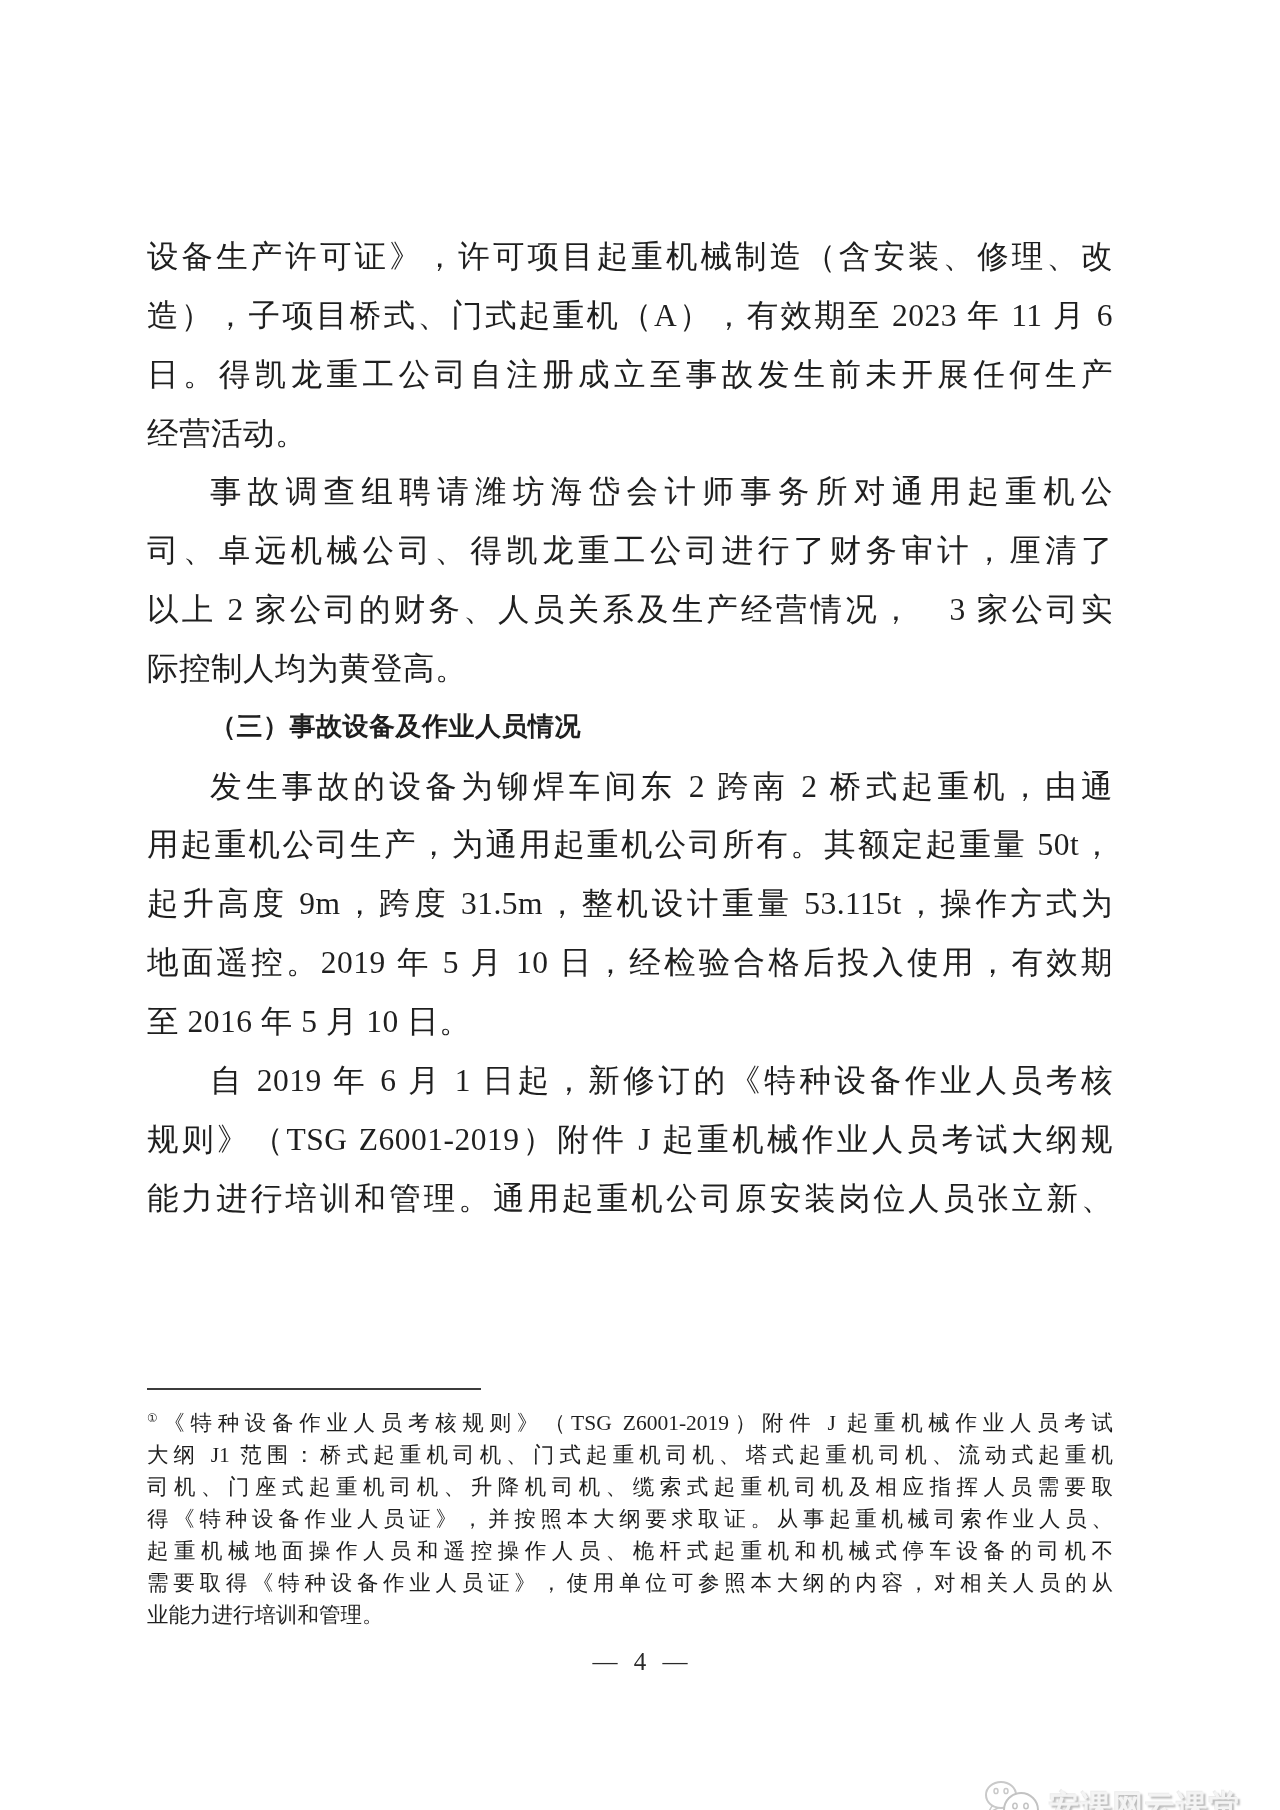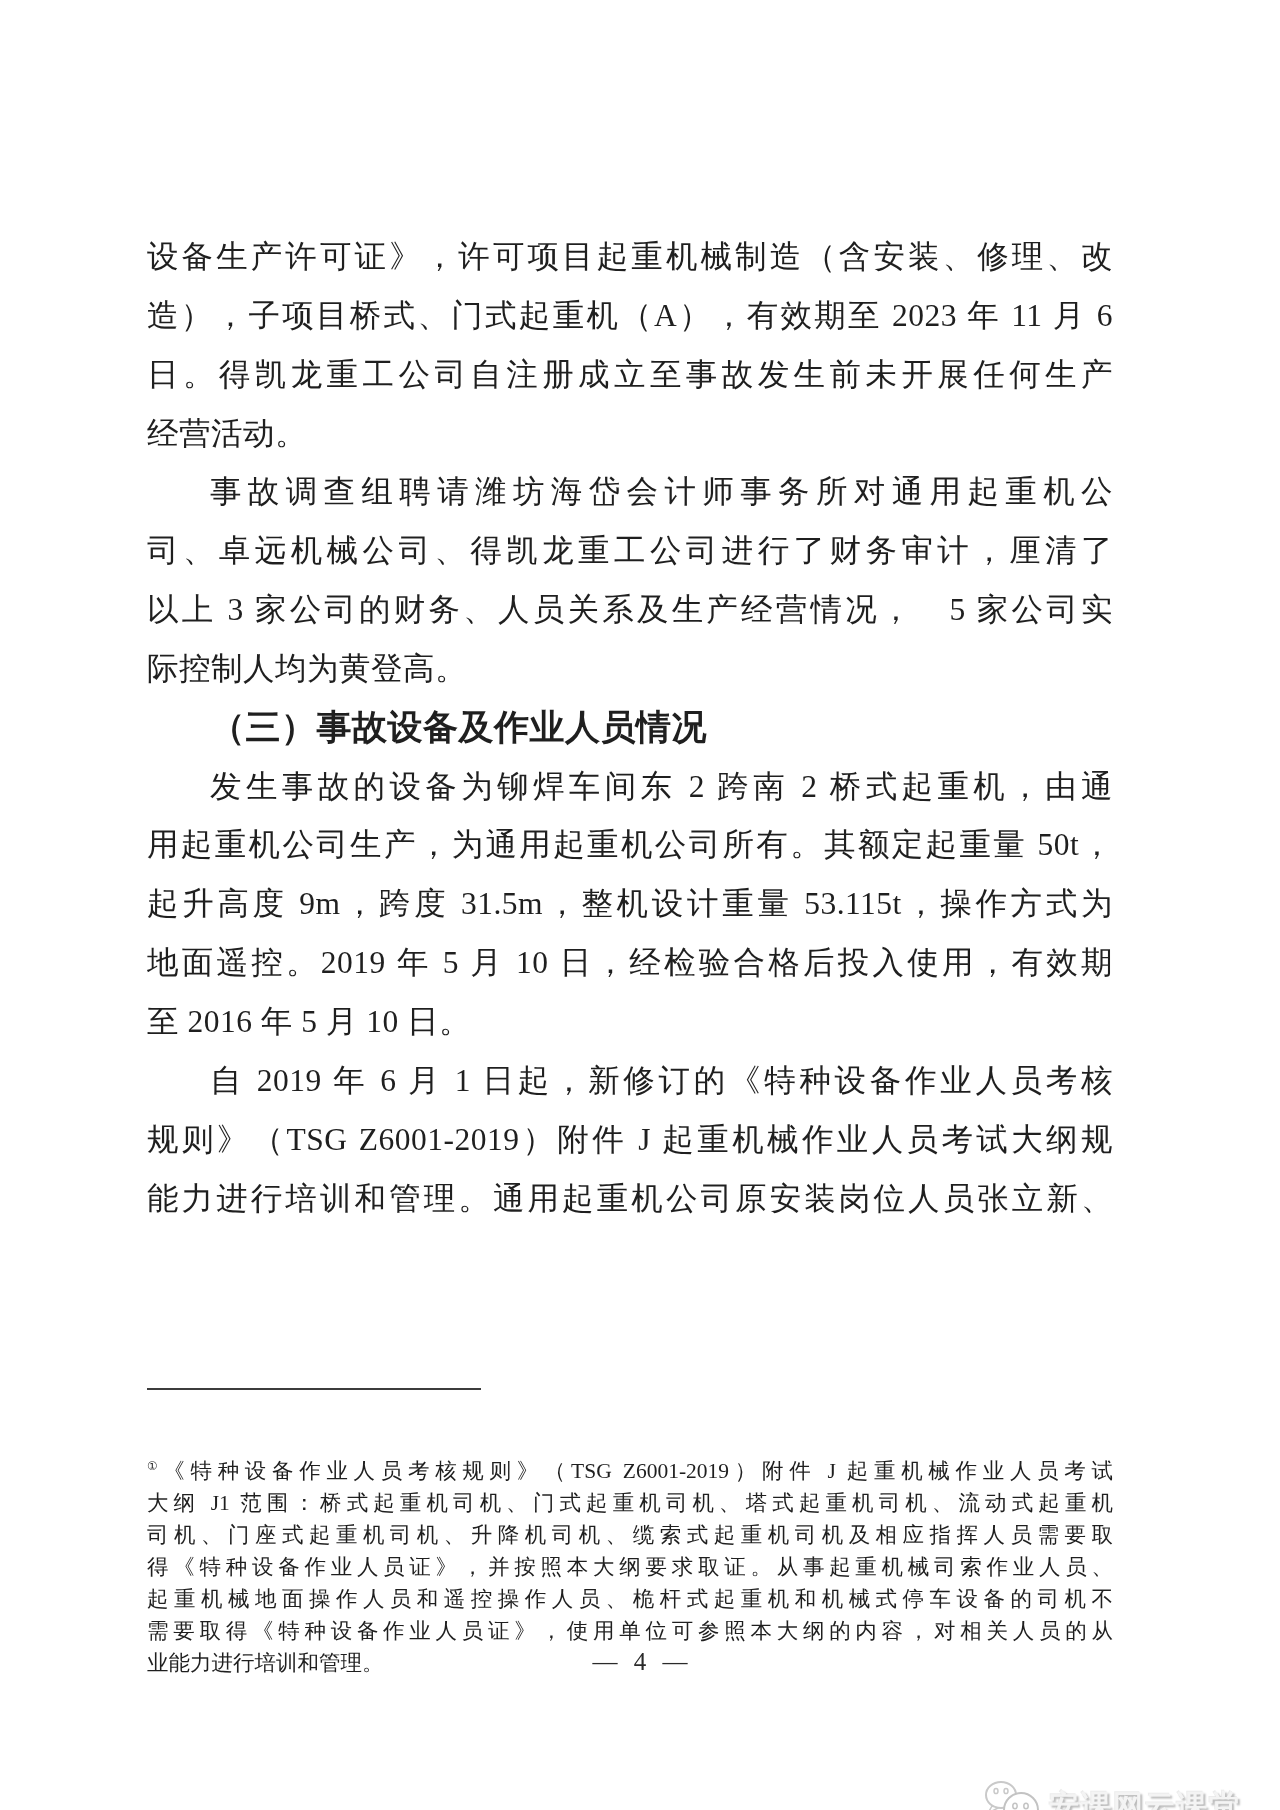--- a/index.html
+++ b/index.html
@@ -29,43 +29,42 @@
     text-justify: inter-character;
     letter-spacing: 0.5px;
   }
   .line.left {
     text-align: left;
     text-align-last: left;
   }
   .line.ind { text-indent: 63px; font-family: Liberation Serif, serif; }
   .line.head {
     font-weight: bold;
-    font-family: Liberation Serif, serif;
-    font-size: 35px;
+    font-family: Liberation Mono, monospace;
+    font-size: 26px;
   }
   sup.fnref {
     font-size: 0.55em;
     vertical-align: super;
     line-height: 0;
   }
   
   .footnote-sep {
     position: absolute;
     left: 147px;
     top: 1388px;
     width: 334px;
     height: 2px;
     background: #3c3c3c;
   }
   .footnote {
     position: absolute;
     left: 147px;
     top: 1407px;
     width: 966px;
-    margin-top: 48px;
   }
   .fline {
     height: 32px;
     line-height: 32px;
     font-size: 21.5px;
     text-align: justify;
     text-align-last: justify;
     text-justify: inter-character;
   }
   .fline.left {
@@ -109,21 +108,21 @@
 
 <div class="page">
 
   <main class="body-text">
     <div class="line">设备生产许可证》，许可项目起重机械制造（含安装、修理、改</div>
     <div class="line">造），子项目桥式、门式起重机（A），有效期至 2023 年 11 月 6</div>
     <div class="line">日。得凯龙重工公司自注册成立至事故发生前未开展任何生产</div>
     <div class="line left">经营活动。</div>
     <div class="line ind">事故调查组聘请潍坊海岱会计师事务所对通用起重机公</div>
     <div class="line">司、卓远机械公司、得凯龙重工公司进行了财务审计，厘清了</div>
-    <div class="line">以上 3 家公司的财务、人员关系及生产经营情况，　5 家公司实</div>
+    <div class="line">以上 2 家公司的财务、人员关系及生产经营情况，　3 家公司实</div>
     <div class="line left">际控制人均为黄登高。</div>
     <div class="line left ind head">（三）事故设备及作业人员情况</div>
     <div class="line ind">发生事故的设备为铆焊车间东 2 跨南 2 桥式起重机，由通</div>
     <div class="line">用起重机公司生产，为通用起重机公司所有。其额定起重量 50t，</div>
     <div class="line">起升高度 9m，跨度 31.5m，整机设计重量 53.115t，操作方式为</div>
     <div class="line">地面遥控。2019 年 5 月 10 日，经检验合格后投入使用，有效期</div>
     <div class="line left">至 2016 年 5 月 10 日。</div>
     <div class="line ind">自 2019 年 6 月 1 日起，新修订的《特种设备作业人员考核</div>
     <div class="line">规则》（TSG Z6001-2019）附件 J 起重机械作业人员考试大纲规</div>
     <div class="line">能力进行培训和管理。通用起重机公司原安装岗位人员张立新、</div>

